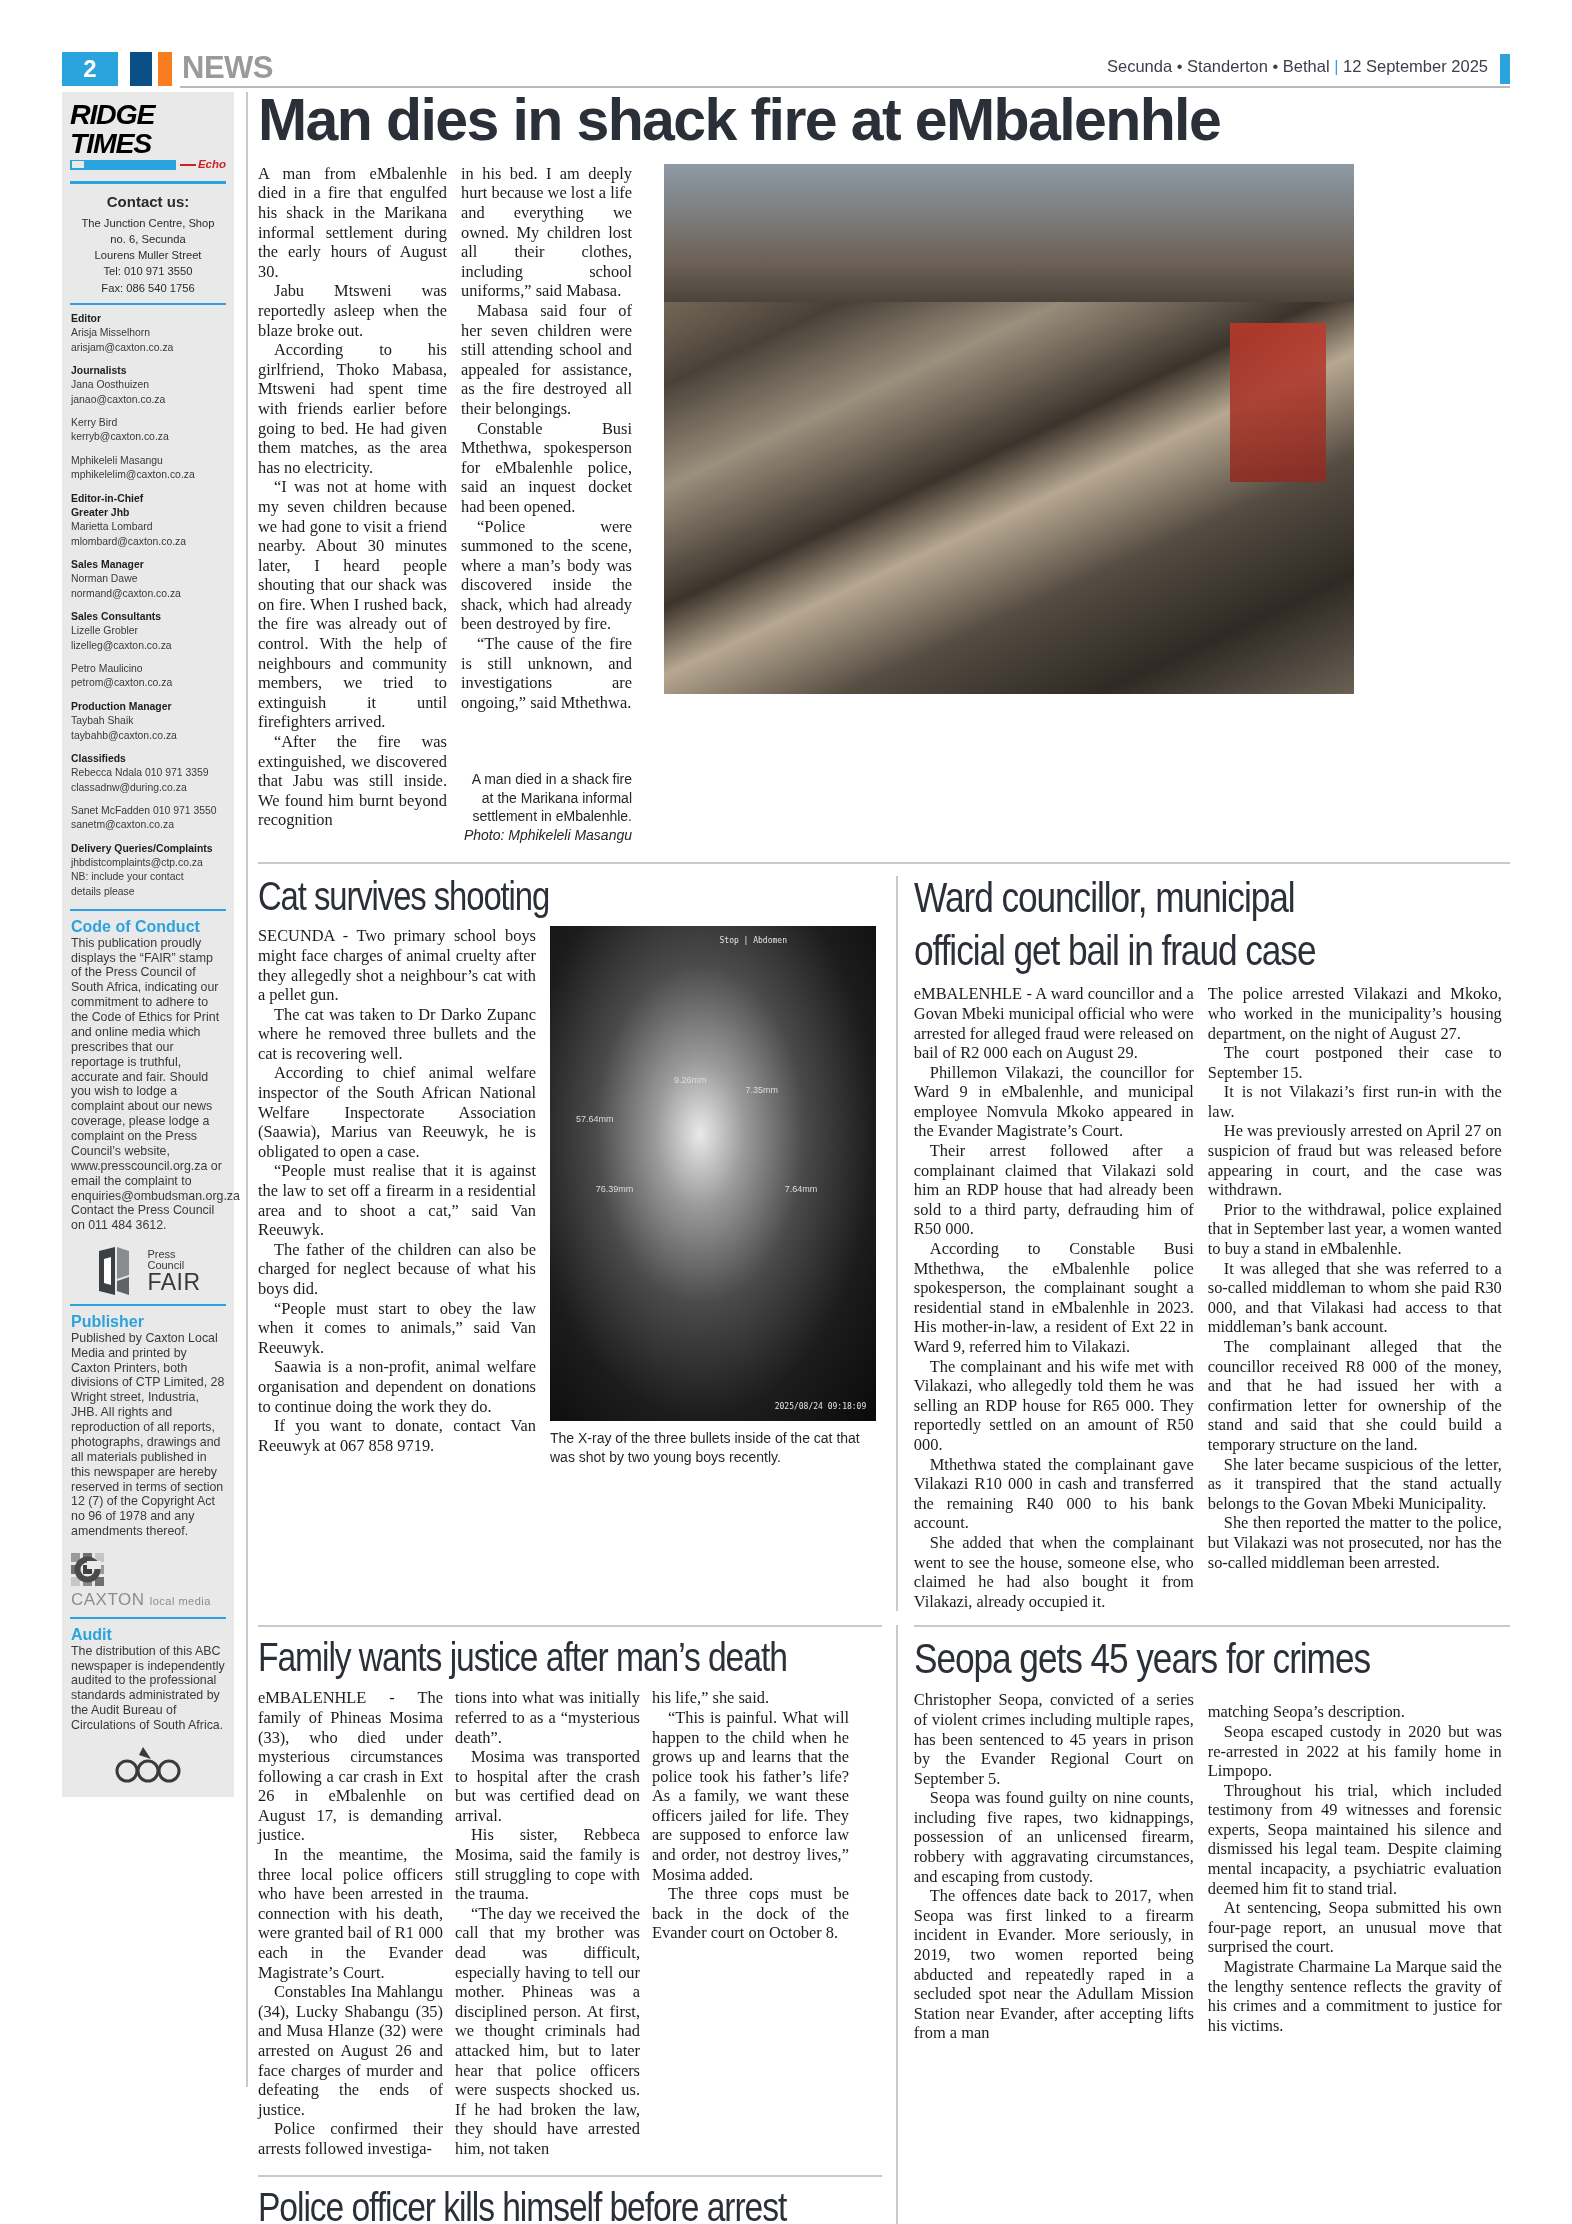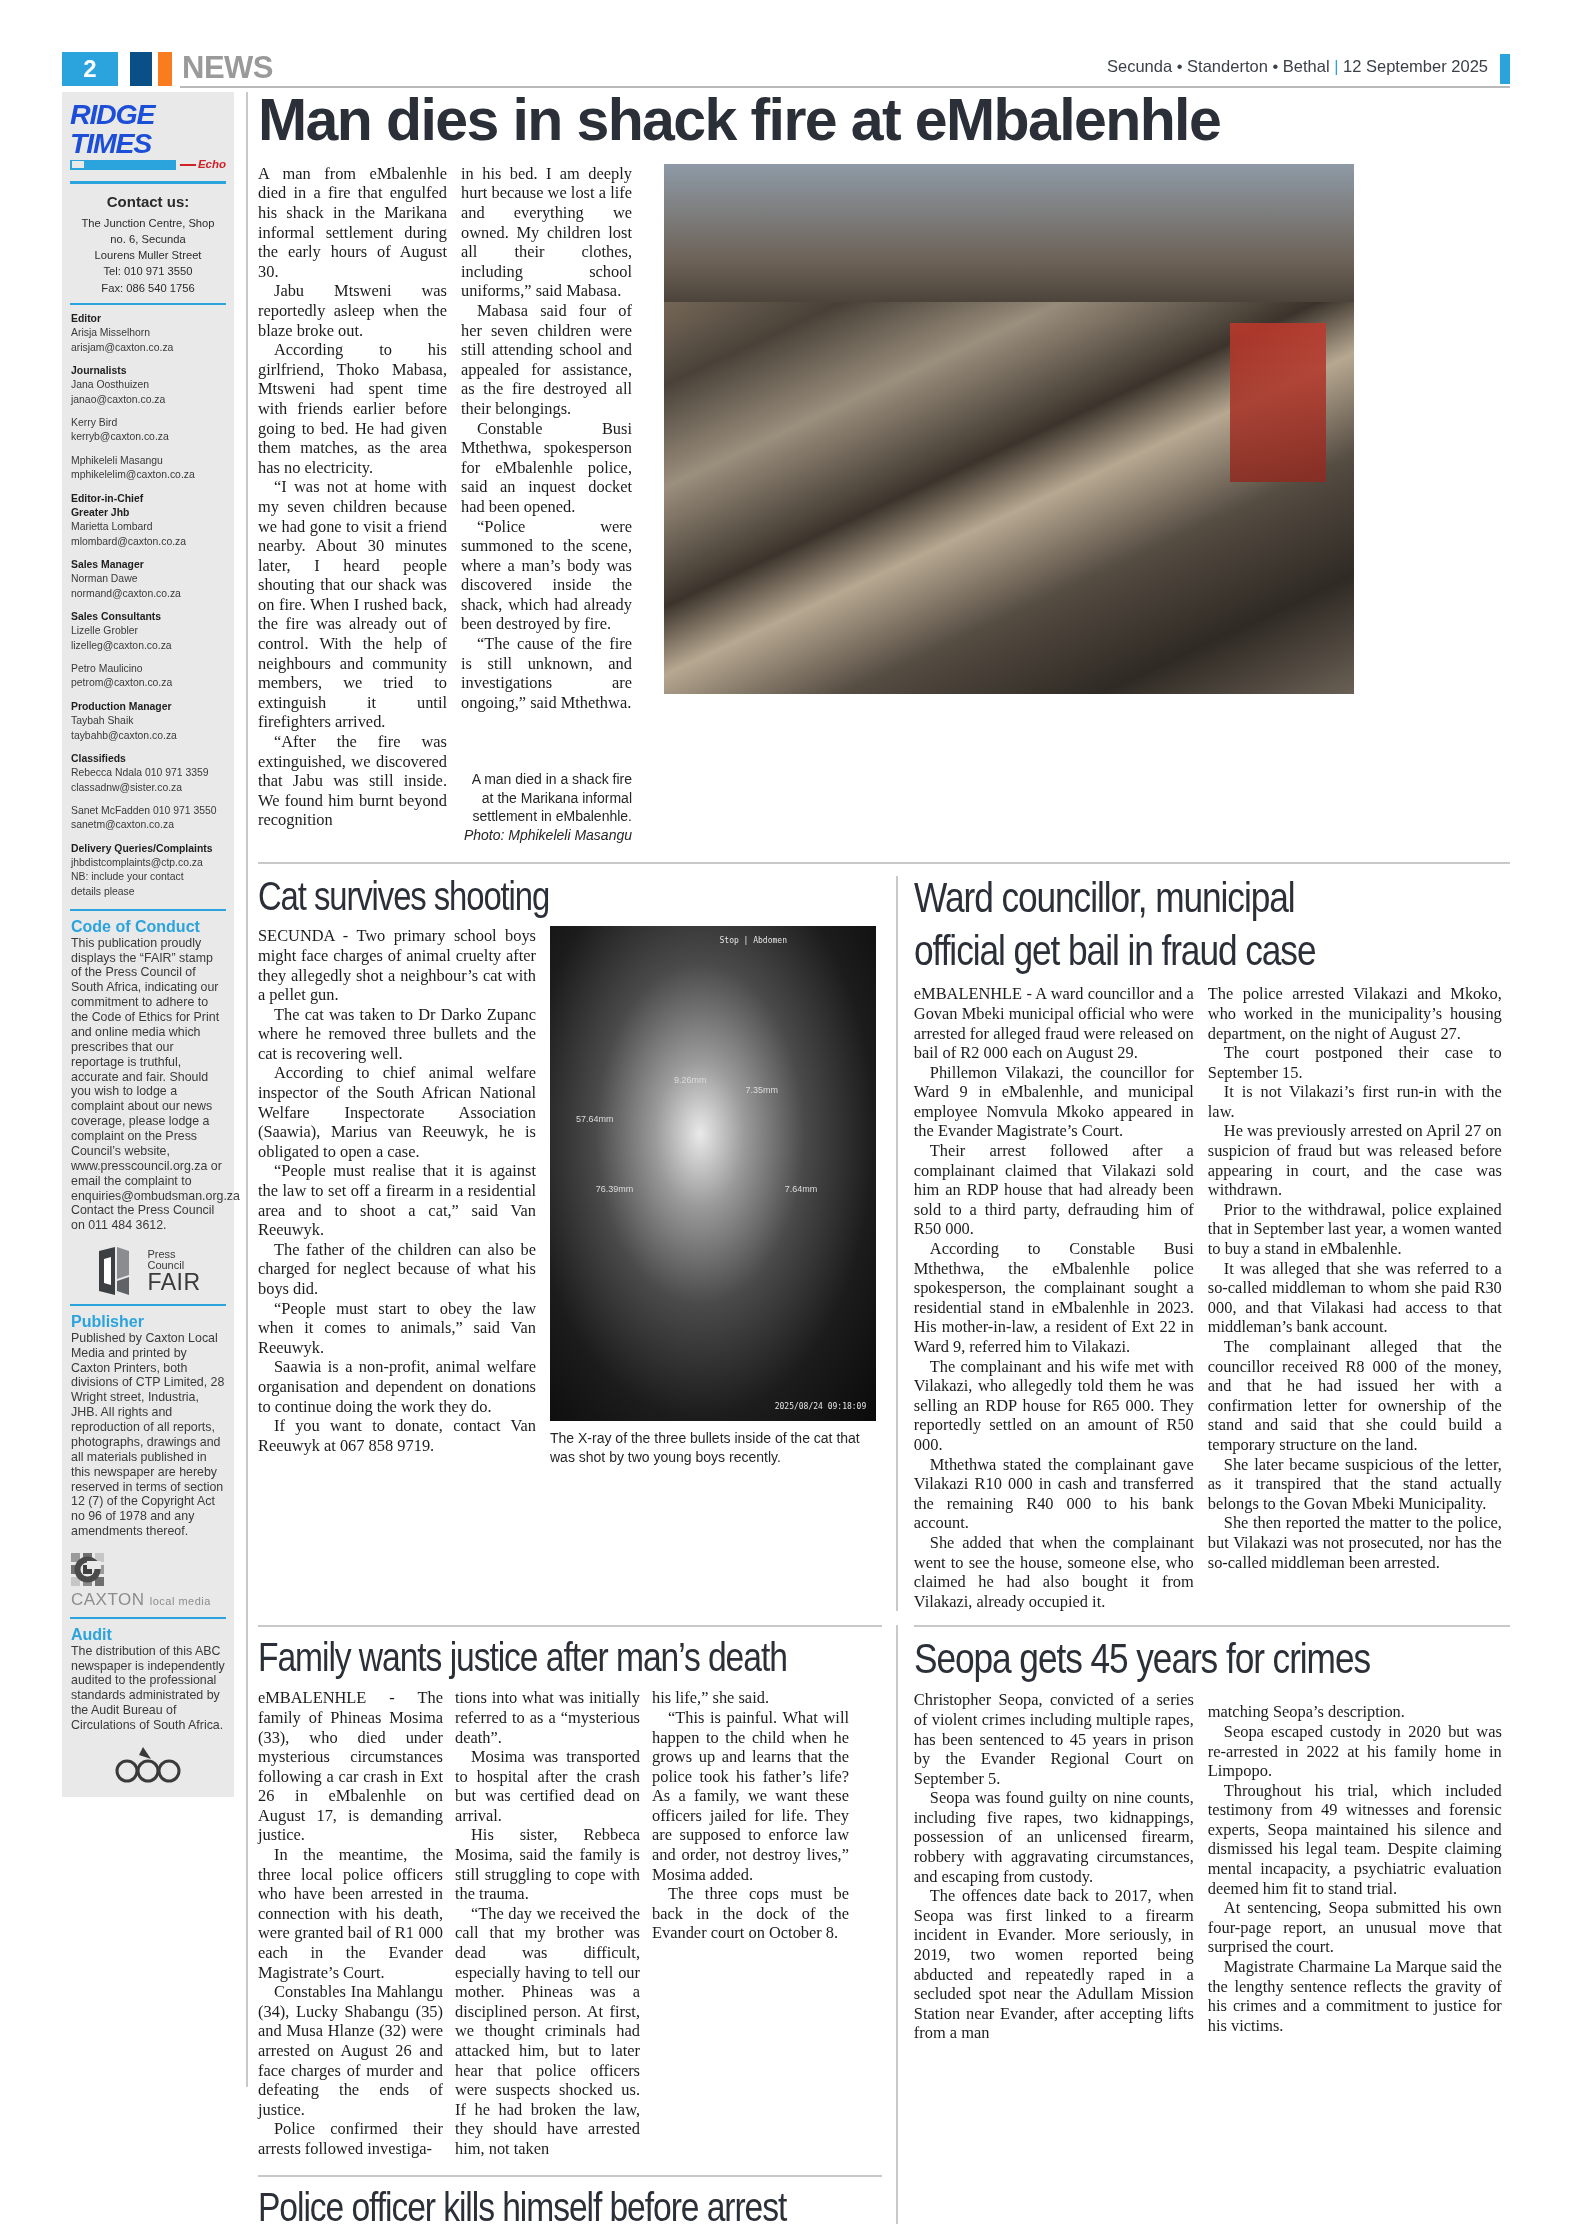--- a/index.html
+++ b/index.html
@@ -25,21 +25,21 @@
   .edition-line{position:absolute;right:22px;top:5px;font-family:"Liberation Sans",sans-serif;
        font-size:16.5px;color:#3a3f48;white-space:nowrap;}
   .edition-line .sep{color:#2ba3dd;}
   .edition-cap{position:absolute;right:0px;top:2px;width:10px;height:30px;background:#2ba3dd;}
 
   
   .sidebar{position:absolute;left:62px;top:92px;width:172px;background:#e9e9e9;
       padding:0 0 14px 0;box-sizing:border-box;}
   .sb-logo{padding:8px 8px 4px 8px;}
   .sb-logo .rt{font-family:"Liberation Sans",sans-serif;font-weight:bold;font-style:italic;
-      font-size:28.5px;color:#1d4ed8;letter-spacing:-1.2px;line-height:1;}
+      font-size:28.5px;color:#000000;letter-spacing:-1.2px;line-height:1;}
   .sb-logo-row2{display:flex;align-items:flex-end;margin-top:2px;height:11px;}
   .sb-logo-row2 .bluebar{background:#2ba3dd;height:10px;flex:1;position:relative;}
   .sb-logo-row2 .bluebar i{position:absolute;left:2px;top:1px;width:12px;height:7px;
       background:#e9e9e9;font-style:normal;}
   .sb-logo-row2 .dash{width:16px;height:2px;background:#d12026;margin:0 2px 4px 4px;}
   .sb-logo-row2 .echo{font-family:"Liberation Sans",sans-serif;font-weight:bold;font-style:italic;
       font-size:11.5px;color:#d12026;line-height:1;}
   .rule-blue{height:3px;background:#2ba3dd;margin:7px 8px;}
   .rule-blue.thin{height:2px;}
 
@@ -182,21 +182,21 @@
       <div style="height:9px"></div>
       <div class="nm">Petro Maulicino</div>
       <div class="em">petrom@caxton.co.za</div>
 
       <div class="role">Production Manager</div>
       <div class="nm">Taybah Shaik</div>
       <div class="em">taybahb@caxton.co.za</div>
 
       <div class="role">Classifieds</div>
       <div class="nm">Rebecca Ndala 010 971 3359</div>
-      <div class="em">classadnw@sister.co.za</div>
+      <div class="em">classadnw@during.co.za</div>
       <div style="height:9px"></div>
       <div class="nm">Sanet McFadden 010 971 3550</div>
       <div class="em">sanetm@caxton.co.za</div>
 
       <div class="role">Delivery Queries/Complaints</div>
       <div class="em">jhbdistcomplaints@ctp.co.za</div>
       <div class="em">NB: include your contact</div>
       <div class="em">details please</div>
     </div>
 

